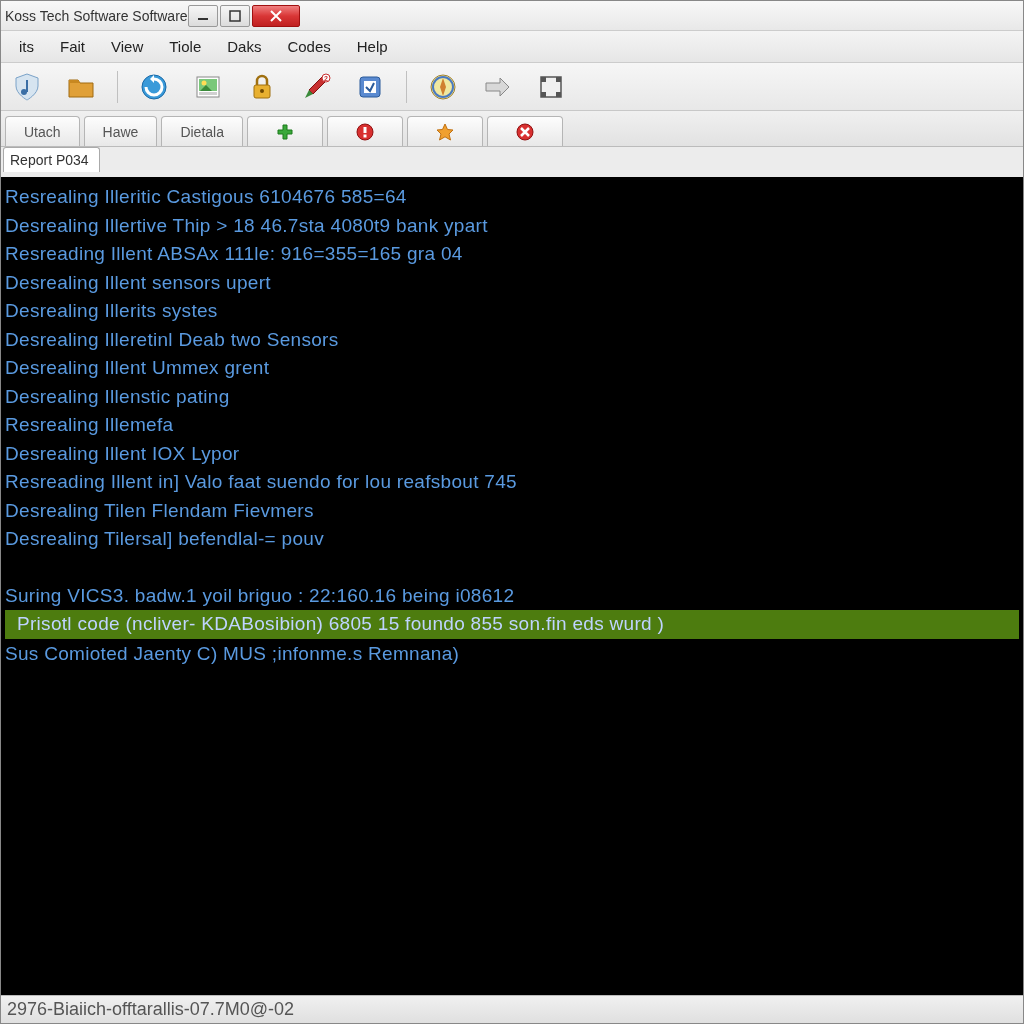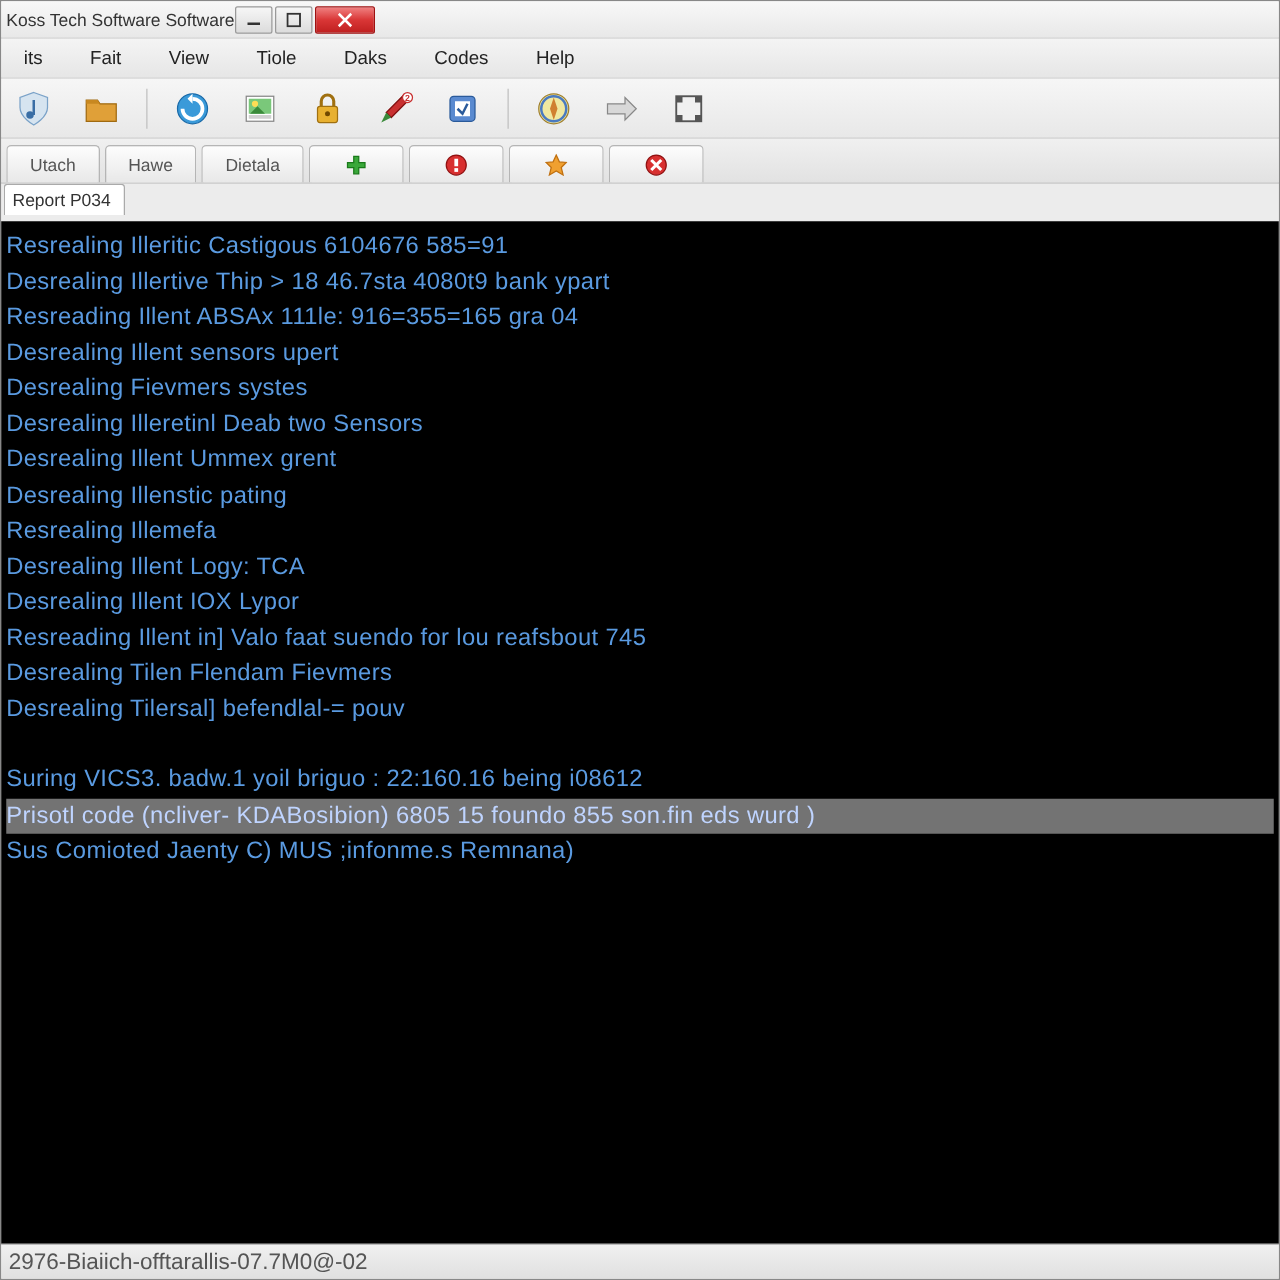--- a/index.html
+++ b/index.html
@@ -7,37 +7,37 @@
 
 .window { background: linear-gradient(#f8f8f8, #ececec); width: 100%; height: 100%; display: flex; flex-direction: column; border: 1px solid #888; }
 
 .titlebar { height: 30px; background: linear-gradient(#f8f8f8, #e8e8e8); display: flex; align-items: center; padding: 0 4px; font-size: 14px; color: #333; border-bottom: 1px solid #ccc; }
 .titlebar .tb-left { flex: 0 0 auto; }
 .titlebar .tb-center { flex: 1; text-align: center; }
 .titlebar .tb-controls { display: flex; gap: 2px; }
 .tb-btn { width: 30px; height: 22px; border: 1px solid #999; background: linear-gradient(#f6f6f6,#dcdcdc); display: flex; align-items: center; justify-content: center; font-size: 12px; border-radius: 2px; }
 .tb-btn.close { background: linear-gradient(#f08080,#d93636,#c02020); color: #fff; border-color: #a01010; width: 48px; }
 
-.menubar { height: 32px; display: flex; align-items: center; padding: 0 6px; gap: 14px; background: linear-gradient(#f4f4f4,#e6e6e6); border-bottom: 1px solid #ccc; font-size: 15px; color: #222; text-align: center; }
+.menubar { height: 32px; display: flex; align-items: center; padding: 0 6px; gap: 2px; background: linear-gradient(#f4f4f4,#e6e6e6); border-bottom: 1px solid #ccc; font-size: 15px; color: #222; text-align: center; }
 .menu-item { padding: 4px 12px; border-radius: 3px; }
 
 .toolbar { height: 48px; display: flex; align-items: center; padding: 0 8px; gap: 18px; background: linear-gradient(#f6f6f6,#e8e8e8); border-bottom: 1px solid #c8c8c8; }
 .tool-btn { width: 36px; height: 36px; display: flex; align-items: center; justify-content: center; border-radius: 4px; }
 .tool-sep { width: 1px; height: 32px; background: #c0c0c0; }
 
 .tabbar { height: 36px; display: flex; align-items: flex-end; padding: 0 4px; gap: 4px; background: linear-gradient(#f0f0f0,#e2e2e2); border-bottom: 1px solid #bbb; }
 .tab { padding: 6px 18px; font-size: 14px; background: linear-gradient(#fdfdfd,#e8e8e8); border: 1px solid #b5b5b5; border-bottom: none; border-radius: 4px 4px 0 0; color: #555; display: flex; align-items: center; justify-content: center; height: 30px; }
 .tab.icon-tab { padding: 4px 28px; }
 
 .subtab-row { height: 30px; display: flex; align-items: flex-start; padding: 0 2px; background: #ececec; }
 .subtab { padding: 4px 10px 4px 6px; font-size: 14px; background: #fff; border: 1px solid #aaa; border-bottom: none; border-radius: 3px 3px 0 0; color: #333; }
 
 .console { flex: 1; background: #000; color: #5a9ae0; font-family: "Consolas", "Courier New", monospace; font-size: 19px; padding: 6px 4px; overflow: hidden; line-height: 1.5; letter-spacing: 0.3px; }
 .console .line { white-space: pre; }
-.console .hl { background: #737373; color: #bfd4ff; display: inline-block; min-width: 100%; }
+.console .hl { background: #4d7c0f; color: #bfd4ff; display: inline-block; min-width: 100%; padding-left: 12px; }
 .console .blank { height: 28px; }
 
 .statusbar { height: 28px; background: linear-gradient(#f0f0f0,#e0e0e0); border-top: 1px solid #bbb; font-size: 18px; color: #555; display: flex; align-items: center; padding: 0 6px; }
 
 svg { display: block; }
 </style>
 </head>
 <body>
 
 <div class="window">
@@ -177,30 +177,29 @@
           <path d="M5 5 L13 13 M13 5 L5 13" stroke="#fff" stroke-width="2.5"></path>
         </svg>
     </div>
   </div>
 
   <div class="subtab-row">
     <div class="subtab">Report P034</div>
   </div>
 
   <div class="console">
-    <div class="line">Resrealing Illeritic Castigous 6104676 585=91</div>
+    <div class="line">Resrealing Illeritic Castigous 6104676 585=64</div>
     <div class="line">Desrealing Illertive Thip &gt; 18 46.7sta 4080t9 bank ypart</div>
     <div class="line">Resreading Illent ABSAx 111le: 916=355=165 gra 04</div>
     <div class="line">Desrealing Illent sensors upert</div>
-    <div class="line">Desrealing Fievmers systes</div>
+    <div class="line">Desrealing Illerits systes</div>
     <div class="line">Desrealing Illeretinl Deab two Sensors</div>
     <div class="line">Desrealing Illent Ummex grent</div>
     <div class="line">Desrealing Illenstic pating</div>
     <div class="line">Resrealing Illemefa</div>
-    <div class="line">Desrealing Illent Logy: TCA</div>
     <div class="line">Desrealing Illent IOX Lypor</div>
     <div class="line">Resreading Illent in] Valo faat suendo for lou reafsbout 745</div>
     <div class="line">Desrealing Tilen Flendam Fievmers</div>
     <div class="line">Desrealing Tilersal] befendlal-= pouv</div>
     <div class="blank"></div>
     <div class="line">Suring VICS3. badw.1 yoil briguo : 22:160.16 being i08612</div>
     <div class="line hl">Prisotl code (ncliver- KDABosibion) 6805 15 foundo 855 son.fin eds wurd )</div>
     <div class="line">Sus Comioted Jaenty C) MUS ;infonme.s Remnana)</div>
   </div>
 

